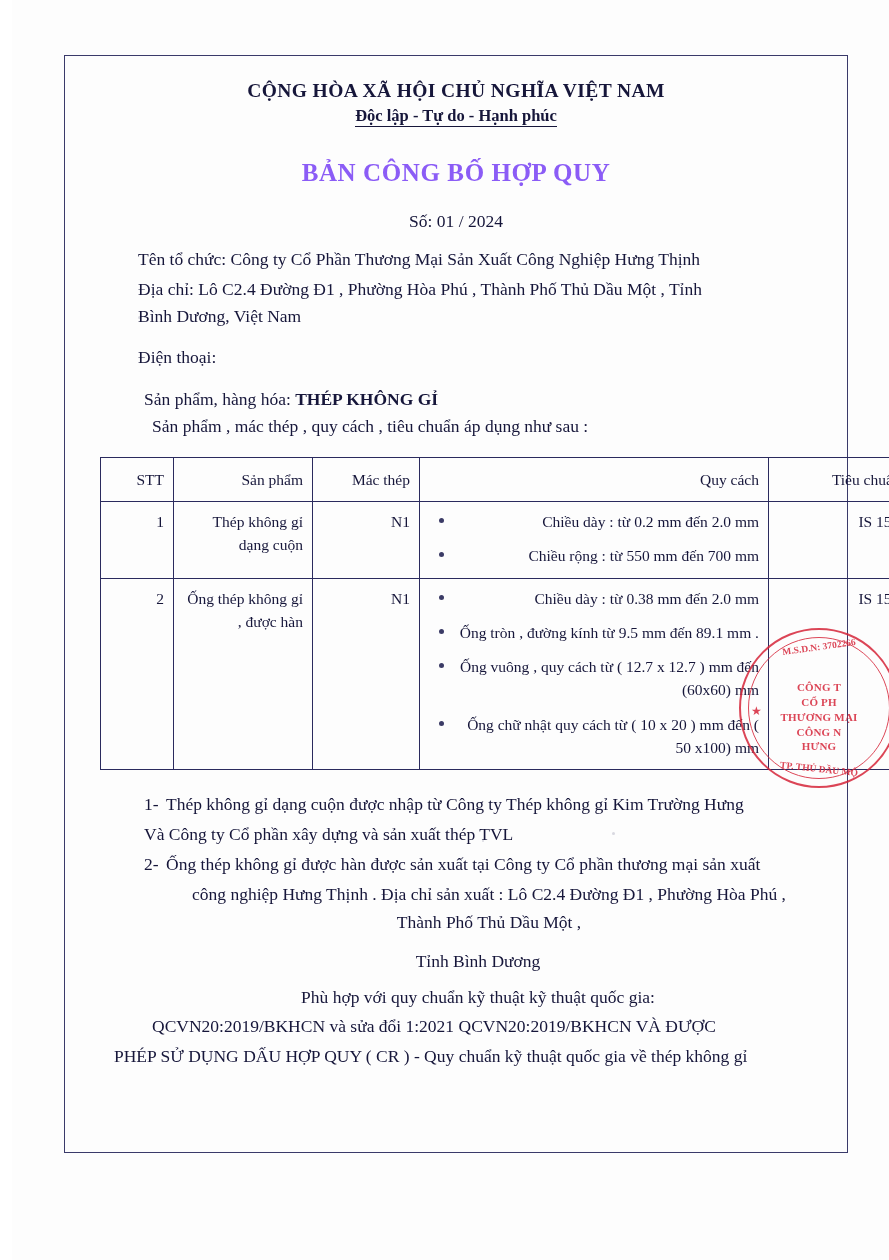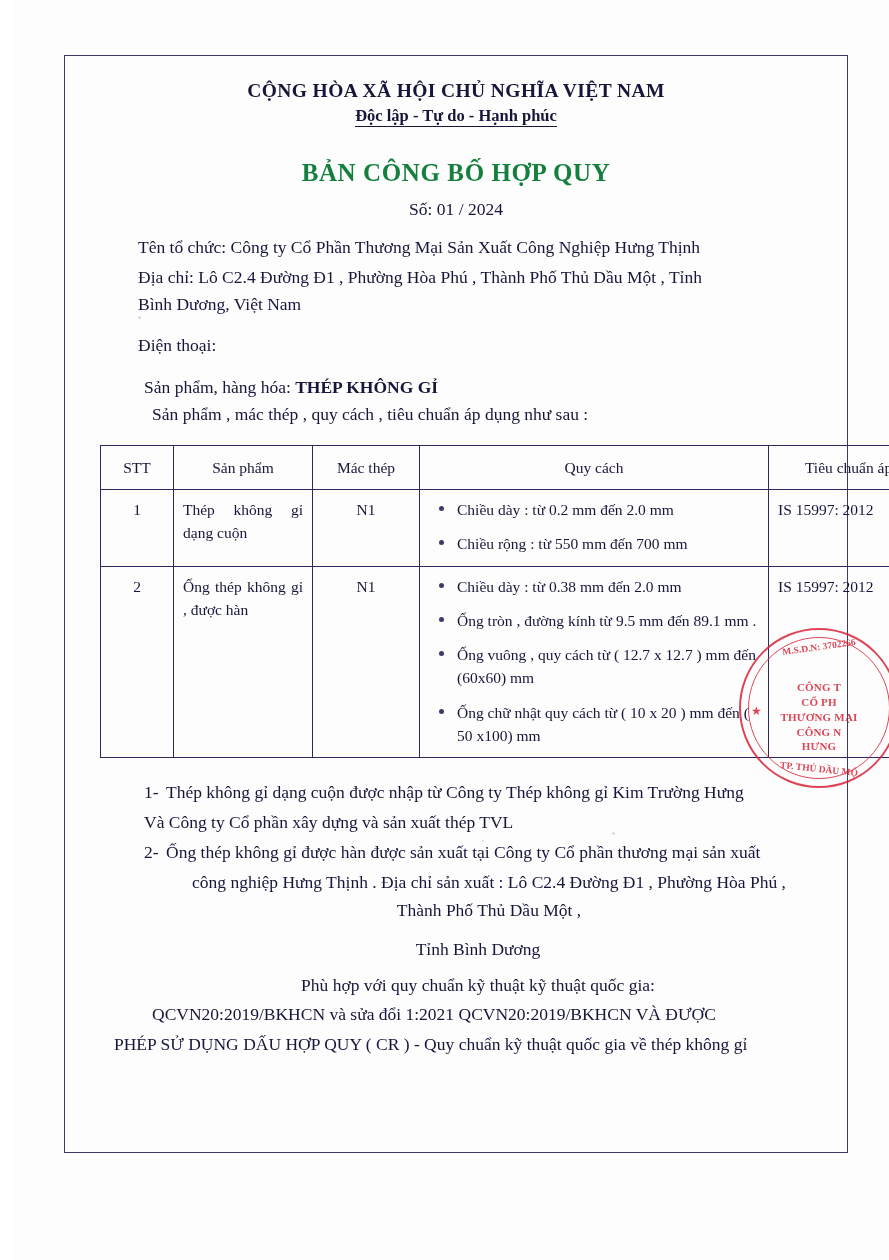--- a/index.html
+++ b/index.html
@@ -56,25 +56,25 @@
   }
   .motto span.u {
     border-bottom: 1.3px solid #16163a;
     padding-bottom: 1px;
   }
   .doc-title {
     font-size: 25px;
     font-weight: bold;
     margin-top: 33px;
     letter-spacing: 0.6px;
-    color: #15803d;
+    color: #8b5cf6;
   }
   .doc-number {
     font-size: 17.5px;
-    margin-top: 12px;
+    margin-top: 24px;
     color: #16163a;
     font-family: Liberation Serif, serif;
   }
 
   .body-text {
     font-size: 17.5px;
     line-height: 1.55;
     color: #16163a;
   }
   .field-row { margin-top: 14px; padding-left: 38px; }
@@ -92,20 +92,21 @@
     table-layout: fixed;
   }
   table.spec th, table.spec td {
     border: 1px solid #2a2a5e;
     vertical-align: top;
     padding: 8px 9px;
     font-size: 15.5px;
     line-height: 1.5;
     color: #16163a;
     font-weight: normal;
+    text-align: right;
   }
   table.spec th { padding-top: 10px; padding-bottom: 10px; }
   .col-stt { width: 54px; text-align: center; }
   .col-sp  { width: 120px; }
   .col-mac { width: 88px; text-align: center; }
   .col-qc  { width: 330px; }
   .col-tc  { width: 176px; }
   td.c { text-align: center; }
   .just { text-align: justify; }
 

